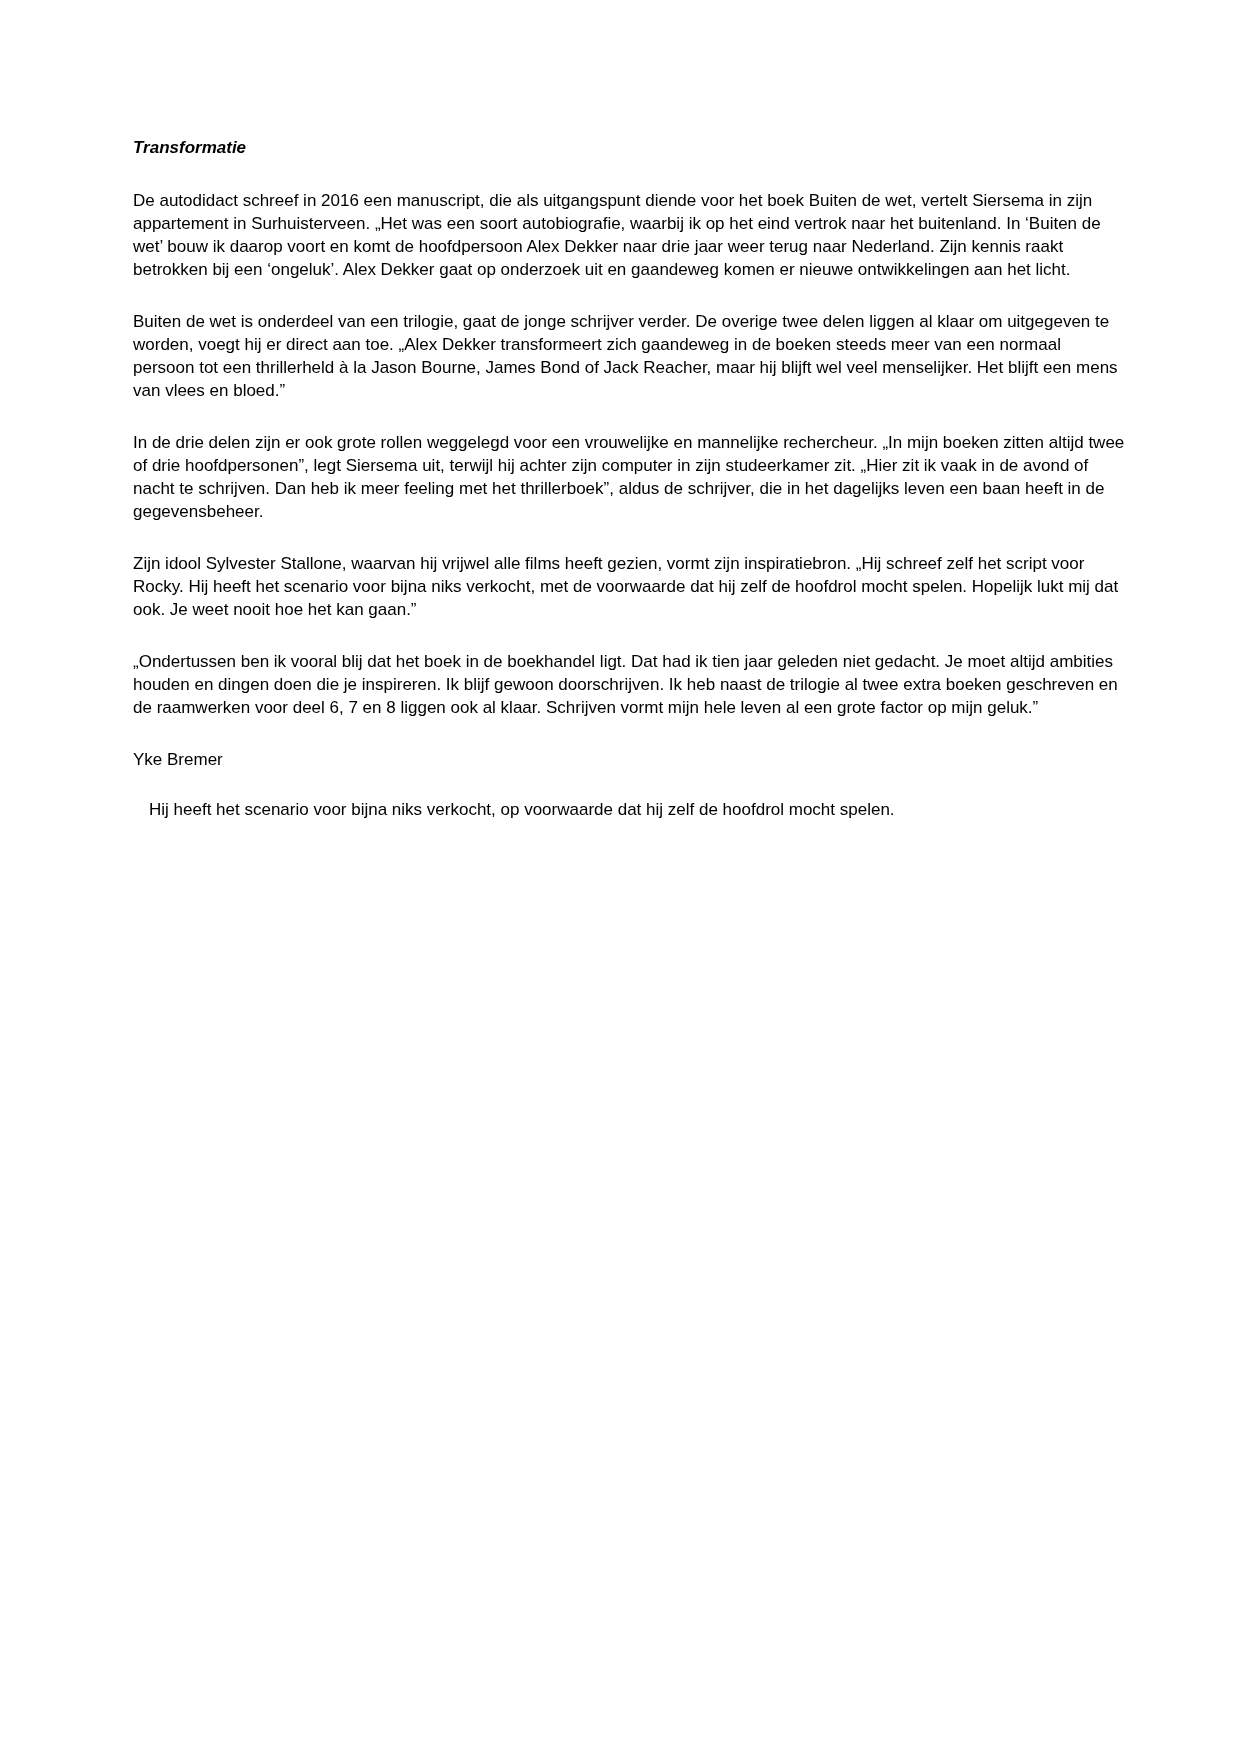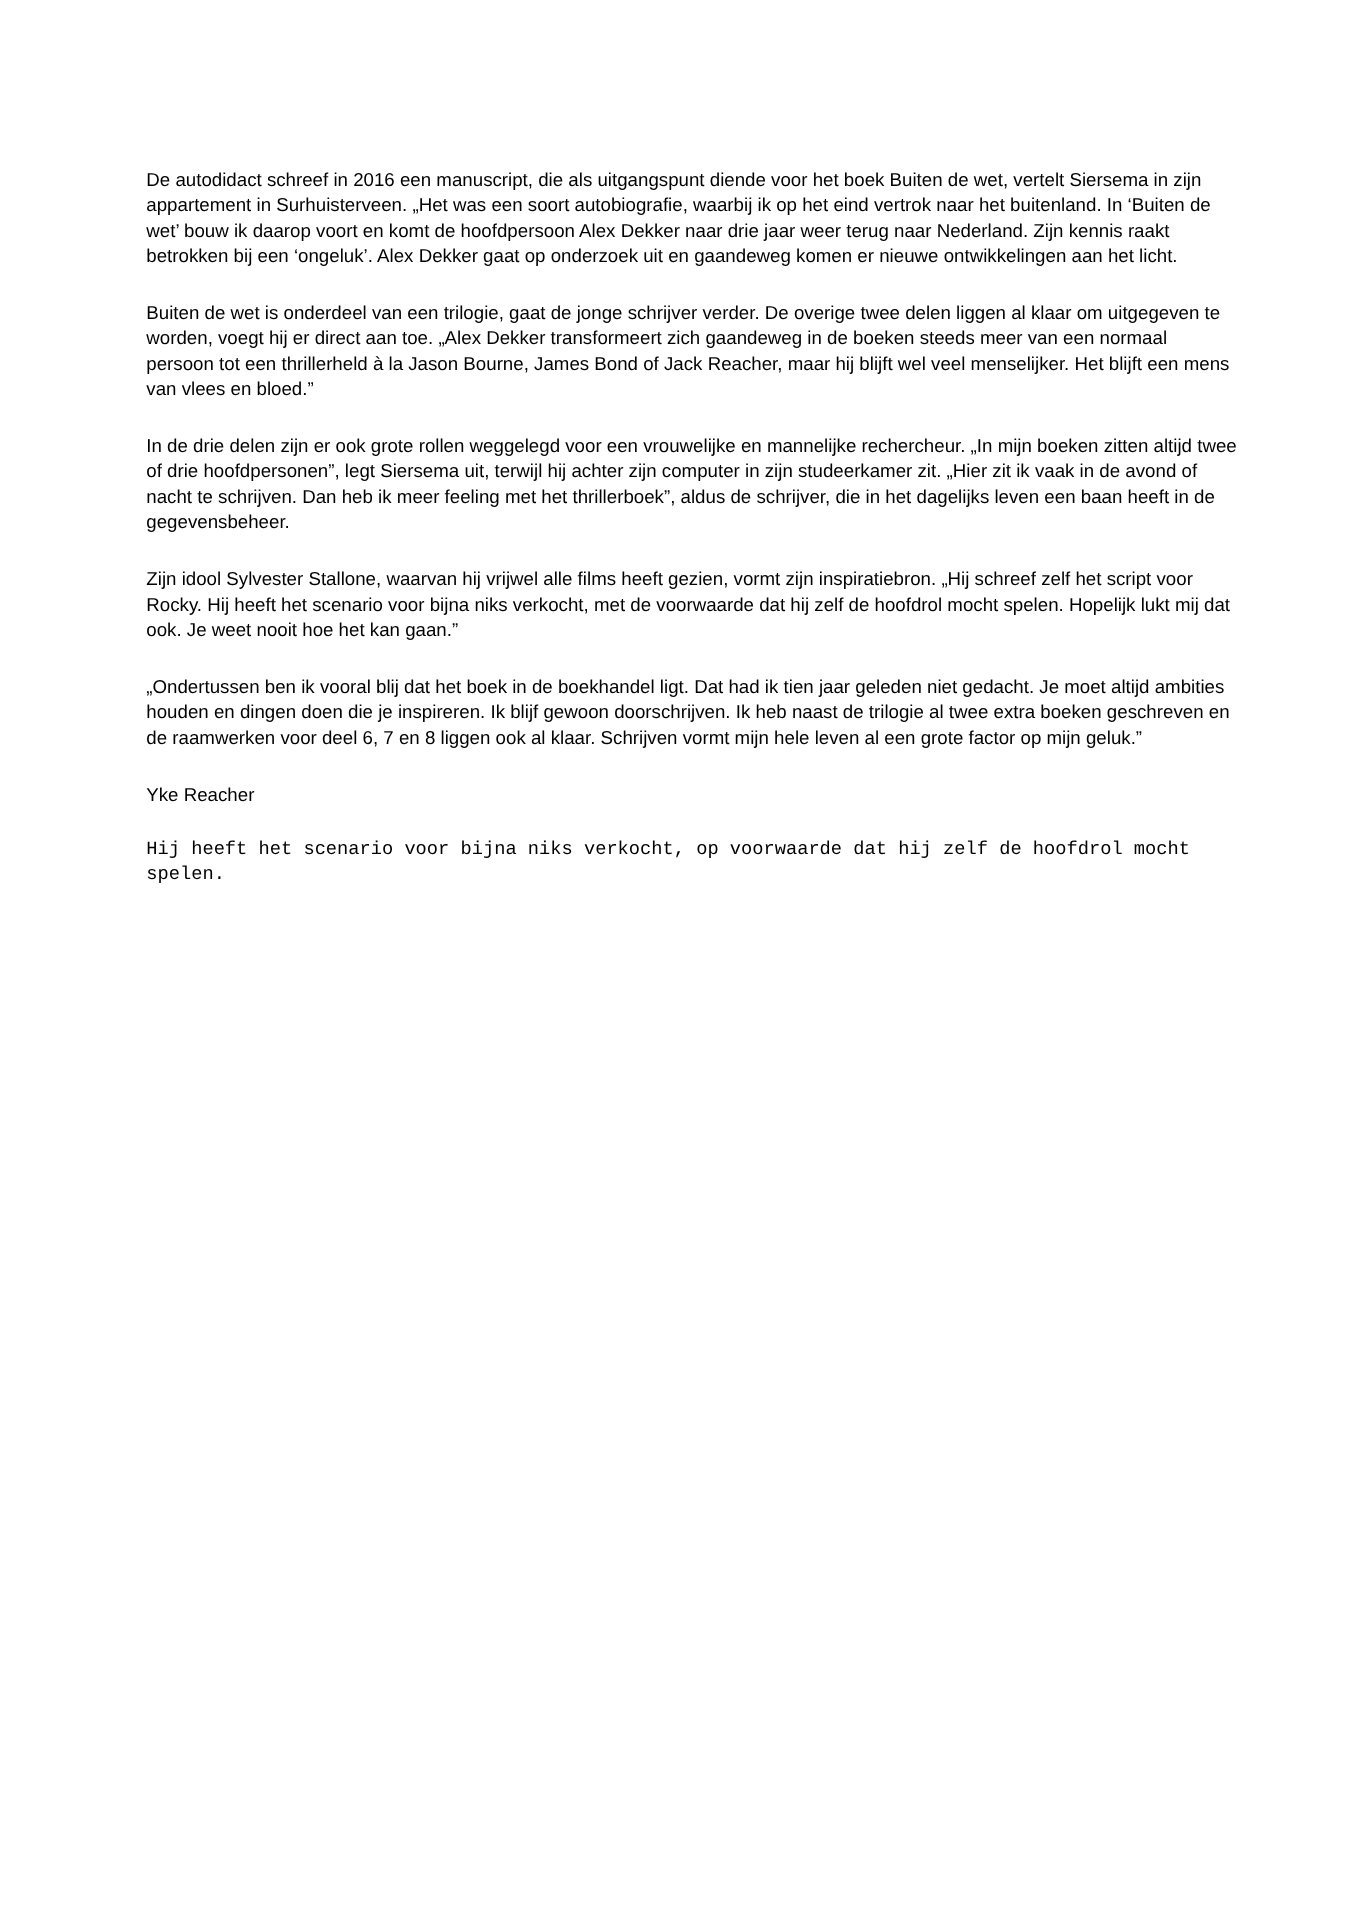--- a/index.html
+++ b/index.html
@@ -33,37 +33,37 @@
   .para {
     margin: 0 0 29px 0;
   }
   .para-extra-top {
     margin-top: 16px;
   }
   .byline {
     margin: 25px 0 27px 0;
   }
   .closing {
-    margin: 0;
-    font-family: Liberation Mono, monospace;
+    margin: 16px;
   }
 </style>
 </head>
 <body>
 
 <div class="page">
 
   <section>
+    <h2 class="heading">Transformatie</h2>
     <p class="para para-extra-top">De autodidact schreef in 2016 een manuscript, die als uitgangspunt diende voor het boek Buiten de wet, vertelt Siersema in zijn appartement in Surhuisterveen. „Het was een soort autobiografie, waarbij ik op het eind vertrok naar het buitenland. In ‘Buiten de wet’ bouw ik daarop voort en komt de hoofdpersoon Alex Dekker naar drie jaar weer terug naar Nederland. Zijn kennis raakt betrokken bij een ‘ongeluk’. Alex Dekker gaat op onderzoek uit en gaandeweg komen er nieuwe ontwikkelingen aan het licht.</p>
     <p class="para">Buiten de wet is onderdeel van een trilogie, gaat de jonge schrijver verder. De overige twee delen liggen al klaar om uitgegeven te worden, voegt hij er direct aan toe. „Alex Dekker transformeert zich gaandeweg in de boeken steeds meer van een normaal persoon tot een thrillerheld à la Jason Bourne, James Bond of Jack Reacher, maar hij blijft wel veel menselijker. Het blijft een mens van vlees en bloed.”</p>
     <p class="para">In de drie delen zijn er ook grote rollen weggelegd voor een vrouwelijke en mannelijke rechercheur. „In mijn boeken zitten altijd twee of drie hoofdpersonen”, legt Siersema uit, terwijl hij achter zijn computer in zijn studeerkamer zit. „Hier zit ik vaak in de avond of nacht te schrijven. Dan heb ik meer feeling met het thrillerboek”, aldus de schrijver, die in het dagelijks leven een baan heeft in de gegevensbeheer.</p>
   </section>
 
   <section>
     <p class="para">Zijn idool Sylvester Stallone, waarvan hij vrijwel alle films heeft gezien, vormt zijn inspiratiebron. „Hij schreef zelf het script voor Rocky. Hij heeft het scenario voor bijna niks verkocht, met de voorwaarde dat hij zelf de hoofdrol mocht spelen. Hopelijk lukt mij dat ook. Je weet nooit hoe het kan gaan.”</p>
     <p class="para">„Ondertussen ben ik vooral blij dat het boek in de boekhandel ligt. Dat had ik tien jaar geleden niet gedacht. Je moet altijd ambities houden en dingen doen die je inspireren. Ik blijf gewoon doorschrijven. Ik heb naast de trilogie al twee extra boeken geschreven en de raamwerken voor deel 6, 7 en 8 liggen ook al klaar. Schrijven vormt mijn hele leven al een grote factor op mijn geluk.”</p>
   </section>
 
-  <p class="byline">Yke Reacher</p>
+  <p class="byline">Yke Bremer</p>
 
   <p class="closing">Hij heeft het scenario voor bijna niks verkocht, op voorwaarde dat hij zelf de hoofdrol mocht spelen.</p>
 
 </div>
 
 </body></html>

